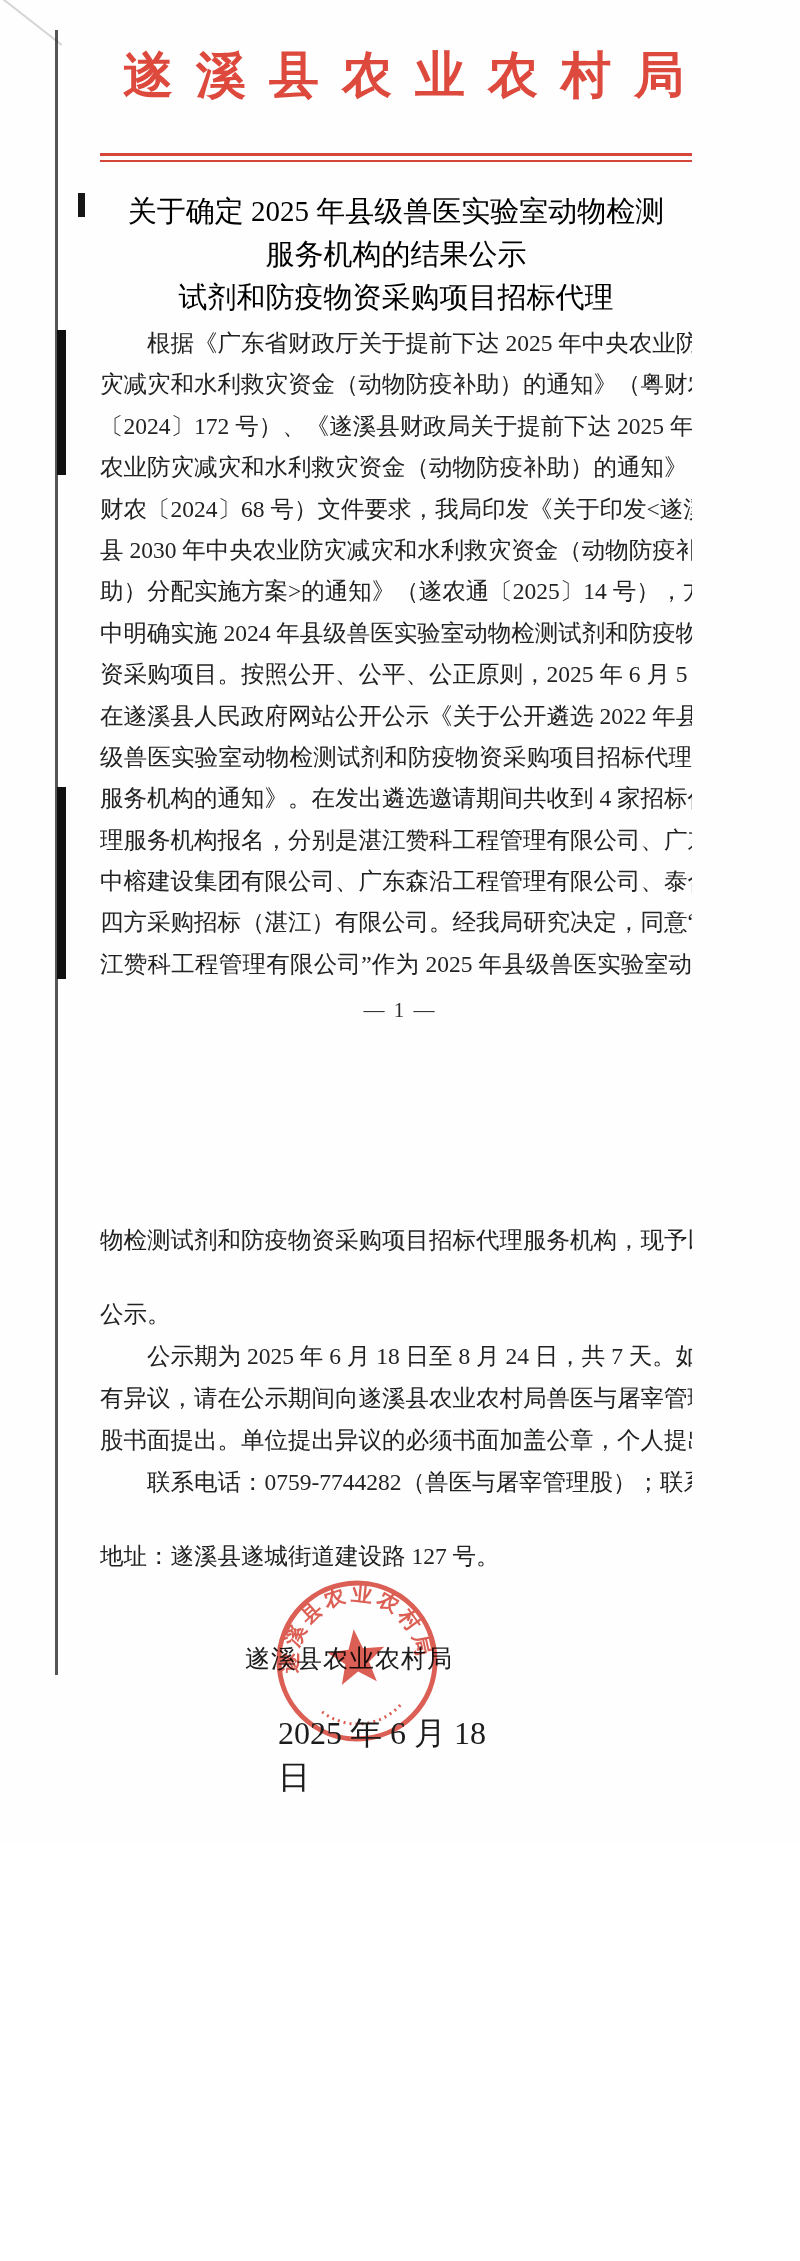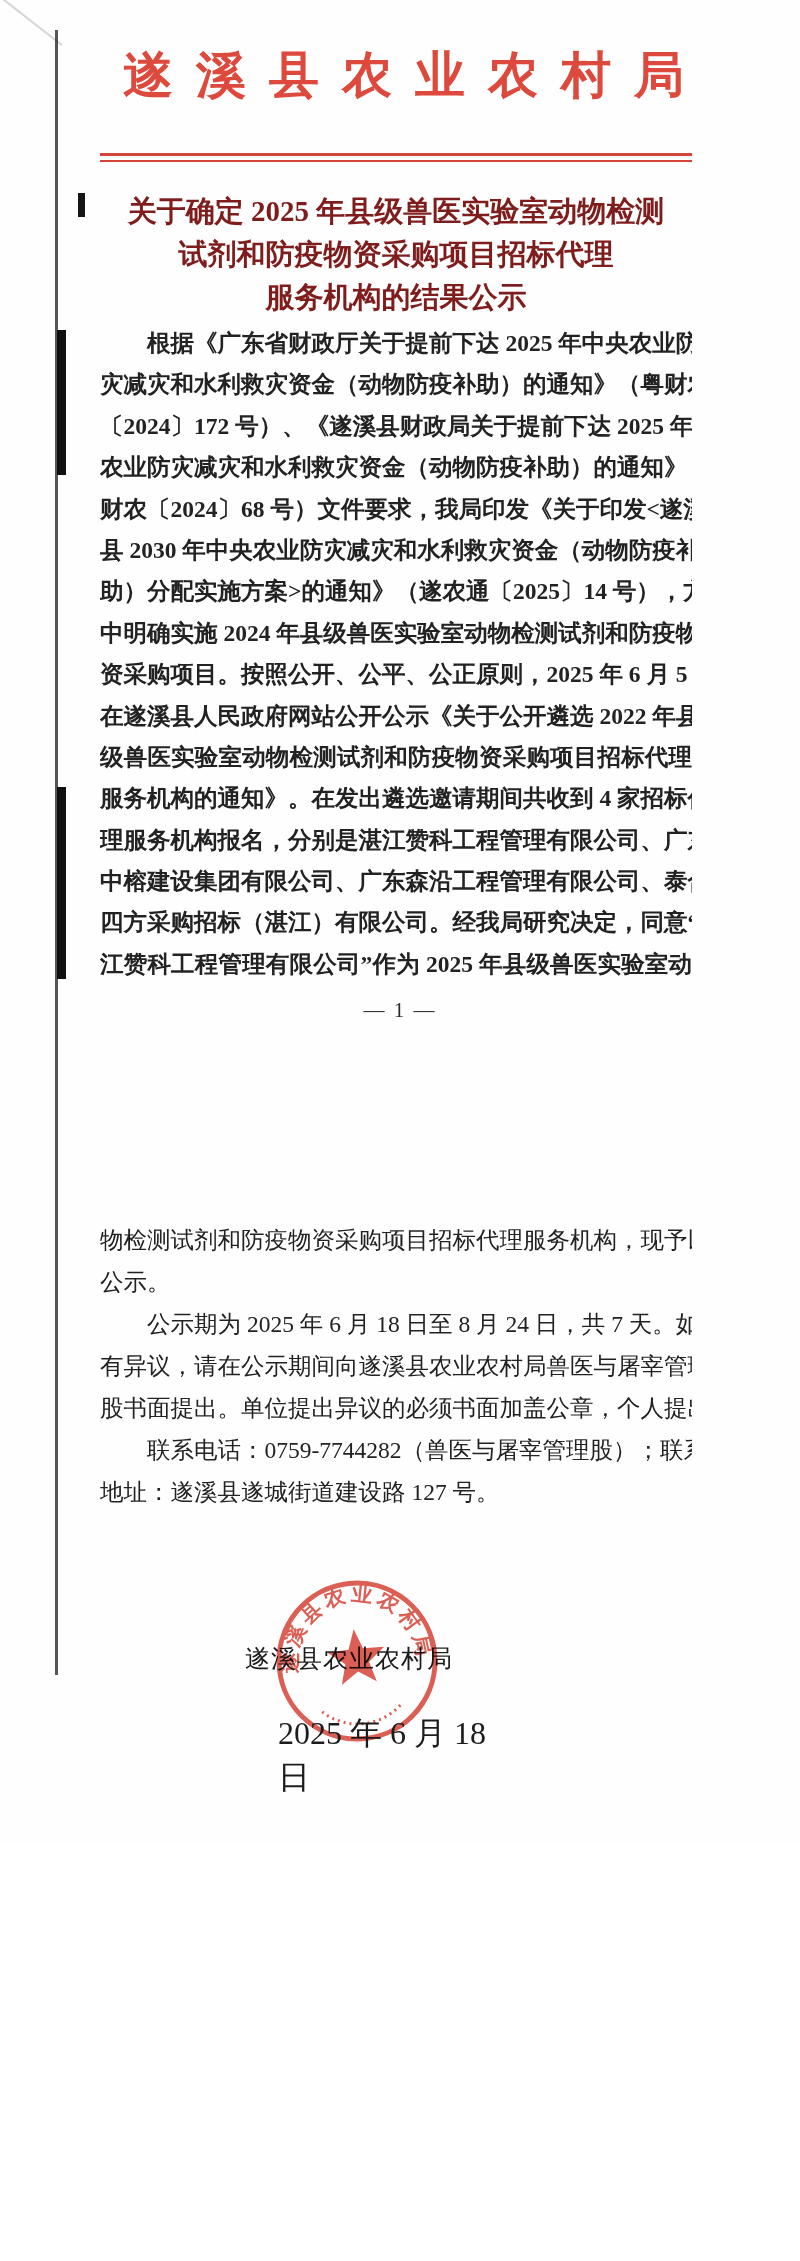--- a/index.html
+++ b/index.html
@@ -8,30 +8,30 @@
   
   .agency{position:absolute;left:100px;top:44px;width:592px;
           font-size:50px;line-height:62px;font-weight:700;color:#dd4a3d;
           text-align:center;letter-spacing:.46em;text-indent:.46em;white-space:nowrap;}
   .rule-thick{position:absolute;left:100px;top:153px;width:592px;height:0;
           border-top:3.5px solid #d6453a;}
   .rule-thin{position:absolute;left:100px;top:160px;width:592px;height:0;
           border-top:2px solid #d6453a;}
   
   .doc-title{position:absolute;left:100px;top:190px;width:592px;text-align:center;
-          font-size:29px;line-height:43px;font-weight:700;color:#7f1d1d;}
+          font-size:29px;line-height:43px;font-weight:400;color:#000000;}
   
   .body-block{position:absolute;left:100px;width:592px;font-size:23.5px;color:#222;}
   #p1-body{top:323px;}
-  #p1-body .bline{height:41.4px;line-height:41.4px;font-weight:bold;}
+  #p1-body .bline{height:41.4px;line-height:41.4px;}
   #p2-body{top:1219px;}
   #p2-body .bline{height:42px;line-height:42px;}
   .bline{text-align:justify;text-align-last:justify;text-justify:inter-character;
          overflow:hidden;white-space:nowrap;}
-  .bline.para-end{text-align-last:left;}
+  .bline.para-end{text-align-last:left;margin-top:32px;}
   
   .pageno{position:absolute;left:0;width:800px;text-align:center;font-size:21px;
           color:#2b2b2b;letter-spacing:2px;}
   #pageno-1{top:998px;}
   #pageno-2{top:2190px;}
   
   .signature{position:absolute;left:245px;top:1642px;width:210px;font-size:25px;
           color:#1c1c1c;letter-spacing:1px;z-index:1;}
   .sign-date{position:absolute;left:278px;top:1712px;width:220px;font-size:32px;
           color:#1c1c1c;z-index:3;}
@@ -56,22 +56,22 @@
   <div class="scan-mark"></div>
   <div class="scan-bar1"></div>
   <div class="scan-bar2"></div>
 
   <div class="agency">遂溪县农业农村局</div>
   <div class="rule-thick"></div>
   <div class="rule-thin"></div>
 
   <div class="doc-title">
       <div class="title-line">关于确定 2025 年县级兽医实验室动物检测</div>
+      <div class="title-line">服务机构的结果公示</div>
       <div class="title-line">试剂和防疫物资采购项目招标代理</div>
-      <div class="title-line">服务机构的结果公示</div>
     </div>
 
   <div id="p1-body" class="body-block">
       <div class="bline">　　根据《广东省财政厅关于提前下达 2025 年中央农业防</div>
       <div class="bline">灾减灾和水利救灾资金（动物防疫补助）的通知》（粤财农</div>
       <div class="bline">〔2024〕172 号）、《遂溪县财政局关于提前下达 2025 年中央</div>
       <div class="bline">农业防灾减灾和水利救灾资金（动物防疫补助）的通知》（遂</div>
       <div class="bline">财农〔2024〕68 号）文件要求，我局印发《关于印发&lt;遂溪</div>
       <div class="bline">县 2030 年中央农业防灾减灾和水利救灾资金（动物防疫补</div>
       <div class="bline">助）分配实施方案&gt;的通知》（遂农通〔2025〕14 号），方案</div>

